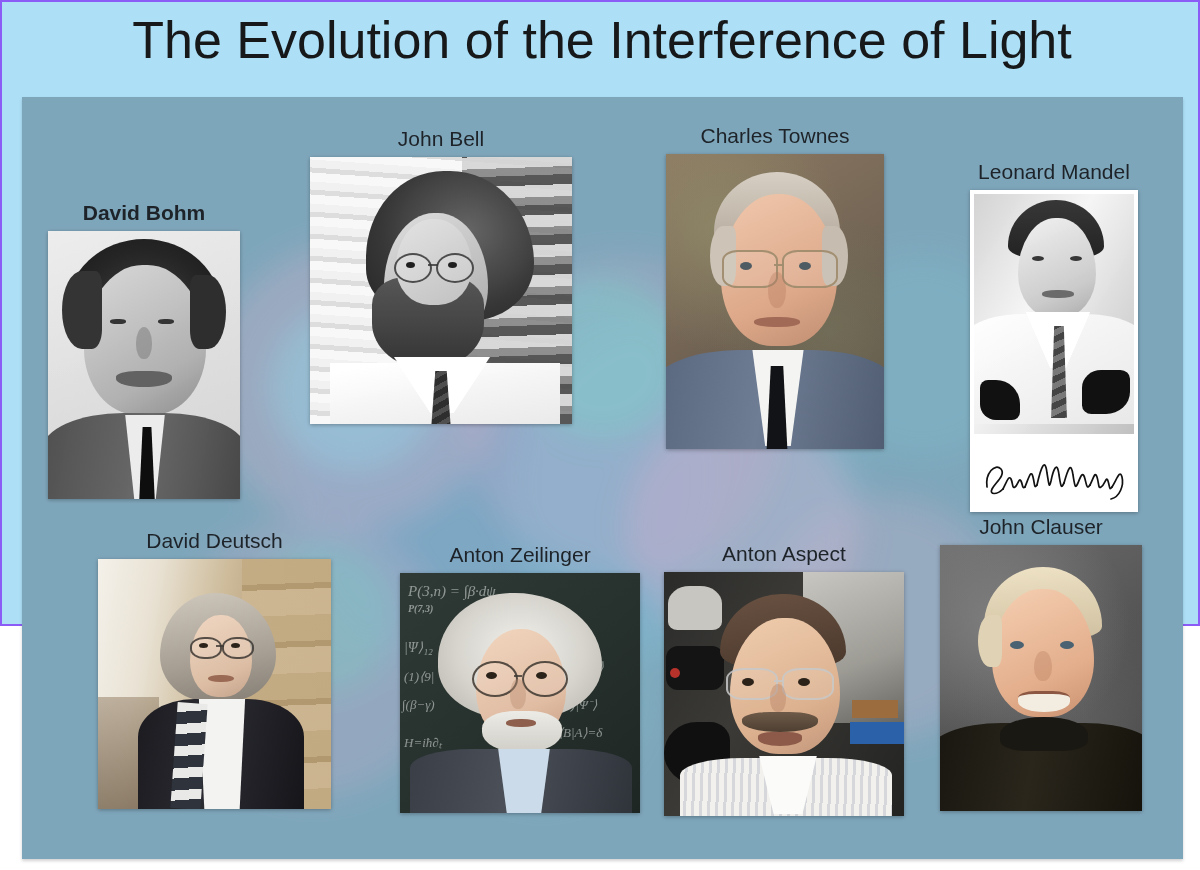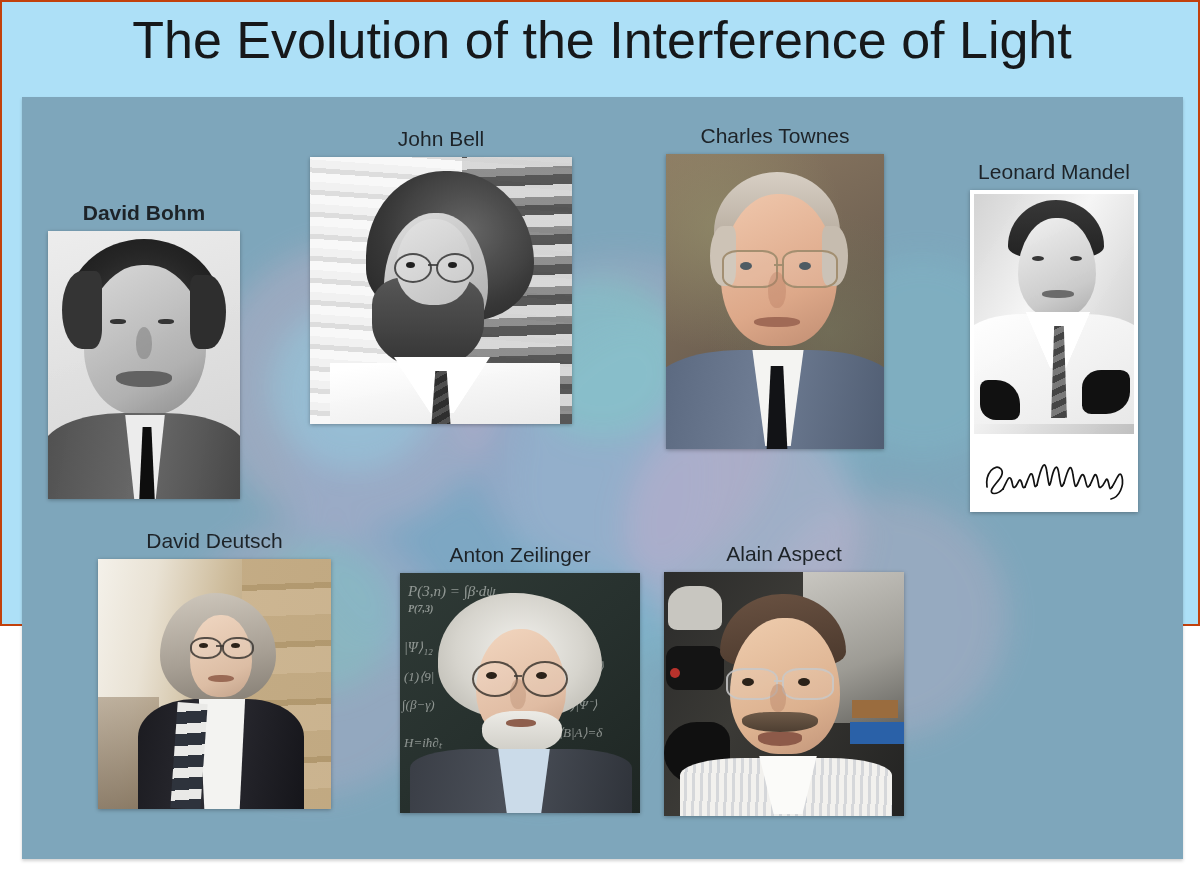--- a/index.html
+++ b/index.html
@@ -8,21 +8,21 @@
     width:1200px;height:870px;
     background:#ffffff;
     font-family:"Liberation Sans", sans-serif;
     overflow:hidden;
   }
   .slide{
     position:relative;
     width:1200px;height:626px;
     background:#ade0f7;
     box-sizing:border-box;
-    border:2px solid #c2410c;
+    border:2px solid #8b5cf6;
   }
   
   .title{
     position:absolute;left:0;top:8px;width:1200px;
     text-align:center;
     font-size:52px;
     font-weight:400;
     letter-spacing:0px;
     color:#16181a;
     font-family:"Liberation Sans", sans-serif;
@@ -238,21 +238,21 @@
         <div class="eye" style="left:136px;top:99px;width:11px;height:7px;"></div>
         <div class="nose" style="left:110px;top:106px;width:16px;height:30px;background:rgba(185,140,112,.4);"></div>
         <div style="position:absolute;left:82px;top:138px;width:80px;height:42px;background:linear-gradient(180deg,#ecebe6,#cfcdc6);border-radius:45% 45% 55% 55%;"></div>
         <div class="mouth" style="left:106px;top:146px;width:30px;height:8px;background:#8e5f4d;border-radius:45%;"></div>
         <div class="torso" style="left:10px;top:176px;width:222px;height:68px;background:linear-gradient(100deg,#3a3e46,#4b5059 45%,#2f333a);border-radius:28% 28% 0 0;"></div>
         <div class="collar" style="left:86px;top:176px;width:76px;height:68px;background:#cbdbe9;clip-path:polygon(16% 0,84% 0,72% 100%,28% 100%);"></div>
       </div>
     </div>
 
     <div class="person" style="left:642px;top:475px;width:240px;height:244px;">
-      <div class="name">Alain Aspect</div>
+      <div class="name">Anton Aspect</div>
       <div class="photo">
         <div class="bg" style="background:linear-gradient(120deg,#2b2b2a,#3b3a36 40%,#232322);"></div>
         <div class="bg" style="left:58%;top:0;width:42%;height:62%;background:linear-gradient(160deg,#d8d6d0,#a9a7a0 60%,#6e6d68);opacity:.9;"></div>
         <div style="position:absolute;left:4px;top:14px;width:54px;height:44px;background:#c8c6c0;border-radius:40% 40% 18% 18%;"></div>
         <div style="position:absolute;left:2px;top:74px;width:58px;height:44px;background:#141414;border-radius:12px;"></div>
         <div style="position:absolute;left:6px;top:96px;width:10px;height:10px;background:#b8322c;border-radius:50%;"></div>
         <div style="position:absolute;left:0;top:150px;width:66px;height:62px;background:#101010;border-radius:50% 30% 30% 50%;"></div>
         <div style="position:absolute;left:186px;top:150px;width:54px;height:22px;background:#2a61a8;"></div>
         <div style="position:absolute;left:188px;top:128px;width:46px;height:18px;background:#9a6c3e;"></div>
         <div class="hair" style="left:56px;top:22px;width:126px;height:74px;background:linear-gradient(170deg,#6a5242,#4a382c);border-radius:50% 50% 30% 30%/80% 80% 22% 22%;"></div>
@@ -263,15 +263,33 @@
         <div class="eye" style="left:78px;top:106px;width:12px;height:8px;"></div>
         <div class="eye" style="left:134px;top:106px;width:12px;height:8px;"></div>
         <div class="nose" style="left:106px;top:112px;width:16px;height:28px;background:rgba(180,128,100,.4);"></div>
         <div style="position:absolute;left:78px;top:140px;width:76px;height:20px;background:linear-gradient(180deg,#6e5a48,#4e3f32);border-radius:45% 45% 60% 60%;"></div>
         <div class="mouth" style="left:94px;top:160px;width:44px;height:14px;background:#8d5a49;border-radius:40% 40% 60% 60%;"></div>
         <div class="torso" style="left:16px;top:186px;width:212px;height:58px;background:repeating-linear-gradient(92deg,#f2f1ee 0 5px,#d5d7da 5px 8px);border-radius:30% 30% 0 0;"></div>
         <div class="collar" style="left:88px;top:184px;width:72px;height:58px;background:#fbfbf9;clip-path:polygon(10% 0,90% 0,70% 100%,30% 100%);"></div>
       </div>
     </div>
 
+    <div class="person" style="left:918px;top:448px;width:202px;height:266px;">
+      <div class="name">John Clauser</div>
+      <div class="photo">
+        <div class="bg" style="background:
+            radial-gradient(circle at 30% 30%, rgba(140,140,140,.7), rgba(0,0,0,0) 55%),
+            radial-gradient(circle at 72% 66%, rgba(110,110,110,.5), rgba(0,0,0,0) 55%),
+            linear-gradient(150deg,#6e6e6e,#4f4f4f 60%,#3e3e3e);"></div>
+        <div class="hair" style="left:44px;top:22px;width:118px;height:72px;background:linear-gradient(175deg,#efe3c6,#cfc0a0);border-radius:52% 52% 28% 28%/84% 84% 18% 18%;"></div>
+        <div class="face" style="left:52px;top:44px;width:102px;height:128px;background:linear-gradient(155deg,#f5cfb2,#e3ae8c 66%,#c9906f);"></div>
+        <div class="hair" style="left:38px;top:70px;width:24px;height:52px;background:#e0d2b4;border-radius:60% 20% 30% 60%;"></div>
+        <div class="eye" style="left:70px;top:96px;width:14px;height:8px;background:#4a6272;"></div>
+        <div class="eye" style="left:120px;top:96px;width:14px;height:8px;background:#4a6272;"></div>
+        <div class="nose" style="left:94px;top:106px;width:18px;height:30px;background:rgba(186,128,96,.38);"></div>
+        <div class="mouth" style="left:78px;top:146px;width:52px;height:18px;background:#f3ece0;border-radius:40% 40% 60% 60%;border-top:3px solid #8b5742;"></div>
+        <div class="torso" style="left:-12px;top:178px;width:230px;height:94px;background:linear-gradient(100deg,#17150f,#2a261c 45%,#121009);border-radius:32% 32% 0 0;"></div>
+        <div style="position:absolute;left:60px;top:172px;width:88px;height:34px;background:#1a1812;border-radius:50% 50% 30% 30%;"></div>
+      </div>
+    </div>
 
   </div>
 </div>
 
 </body></html>

